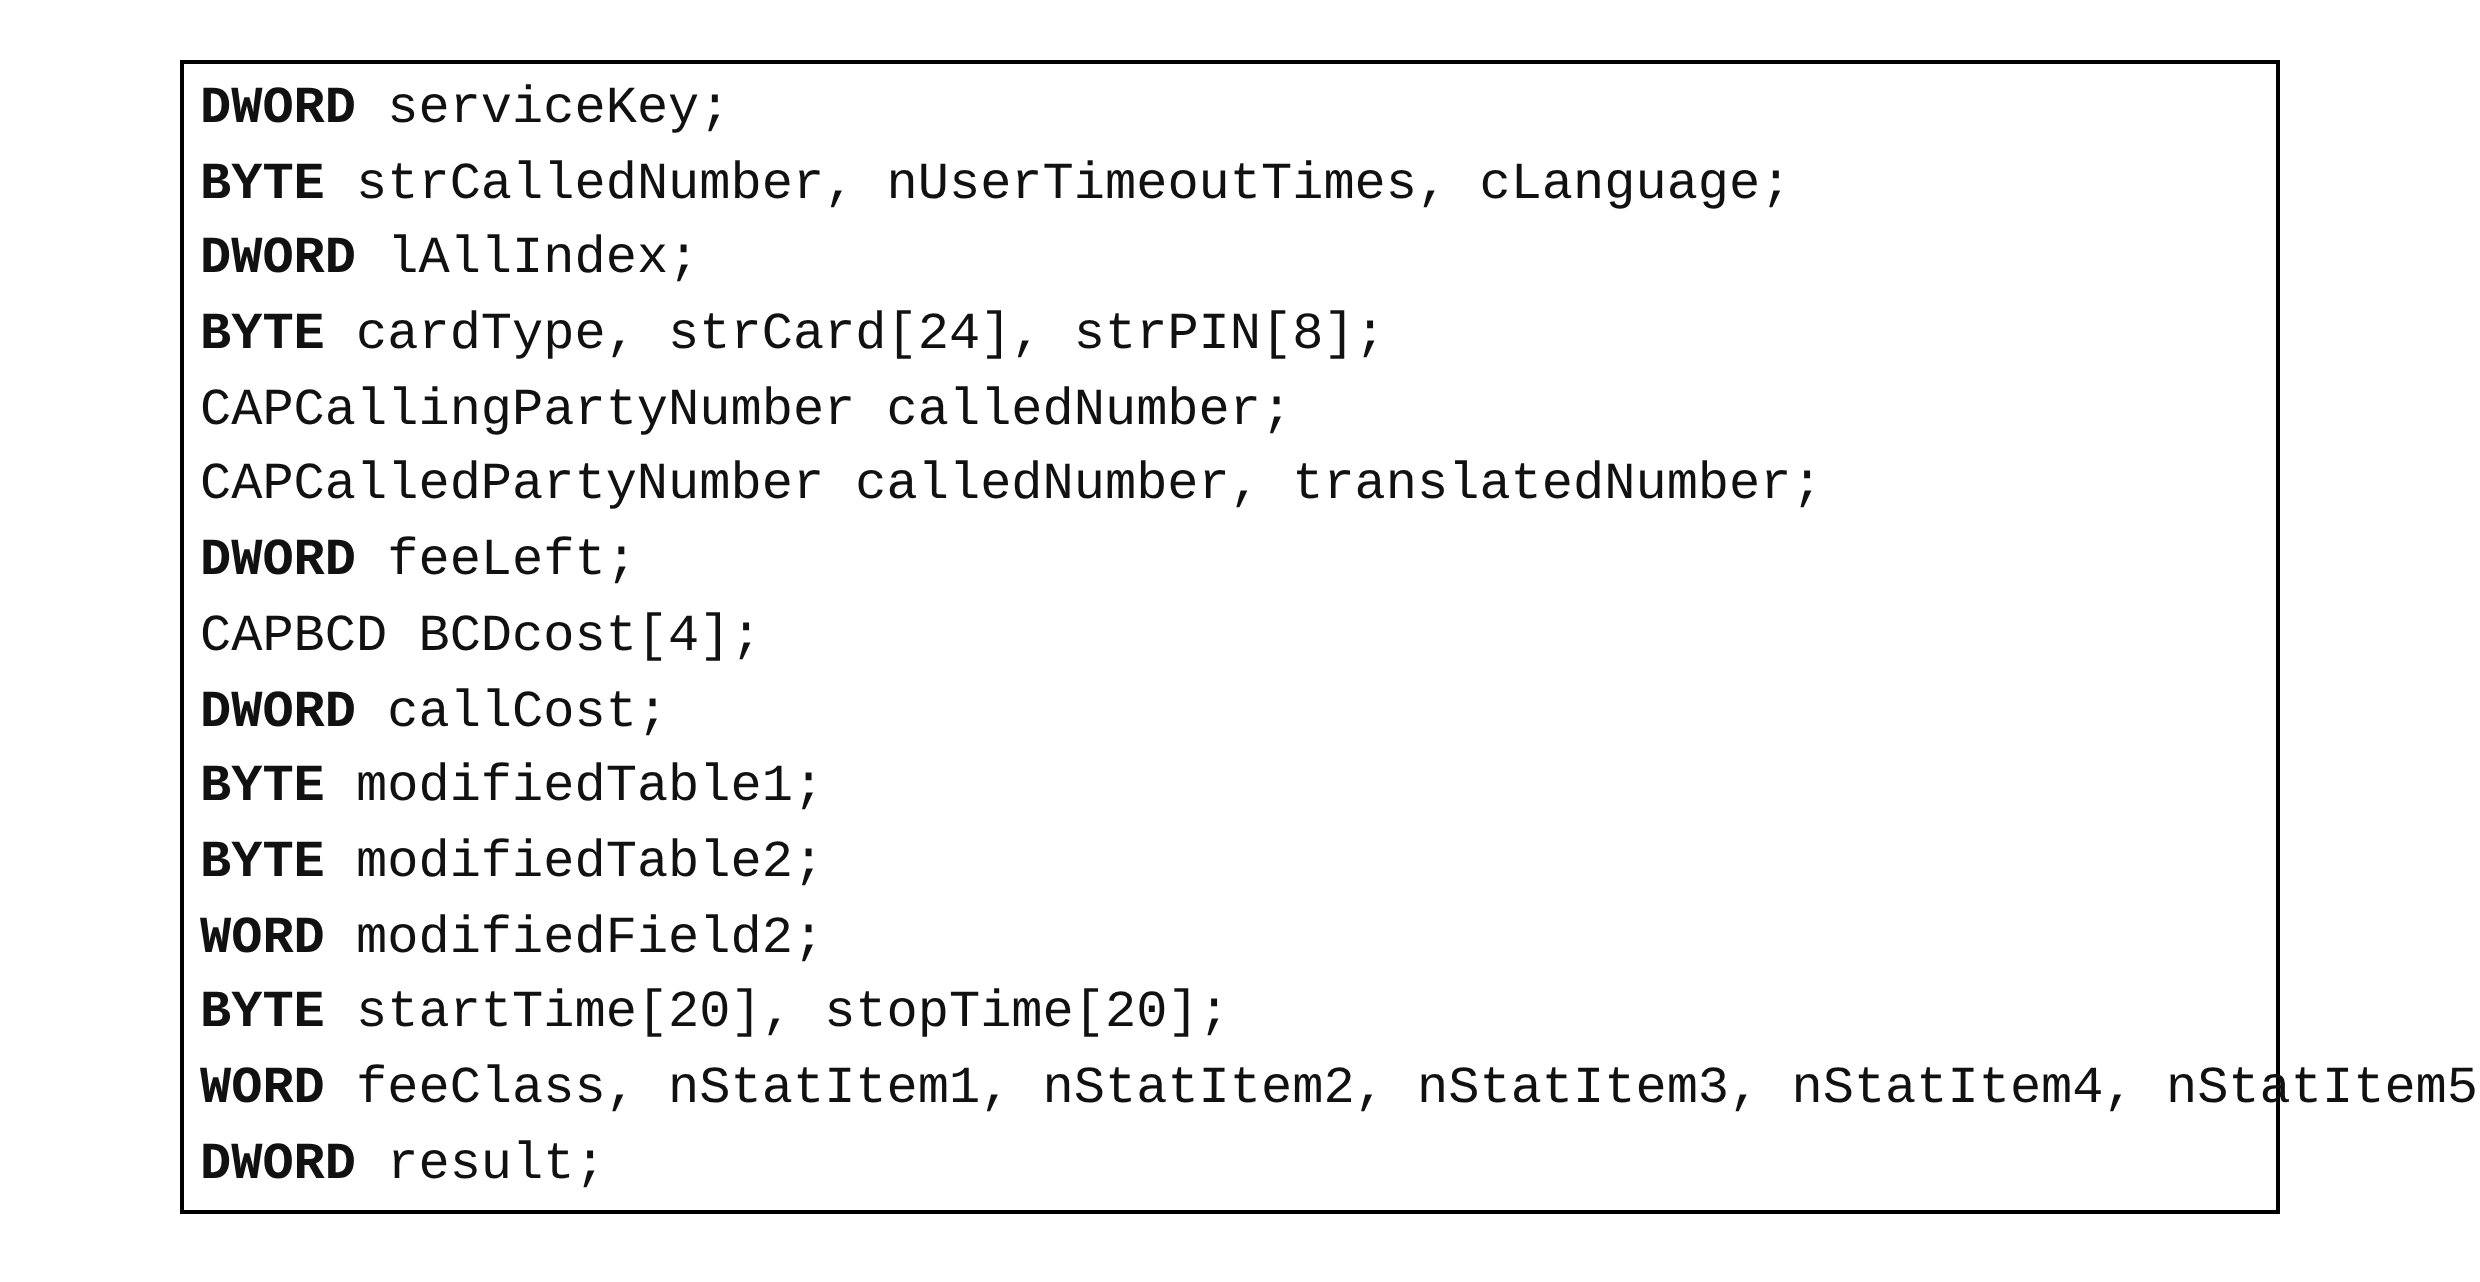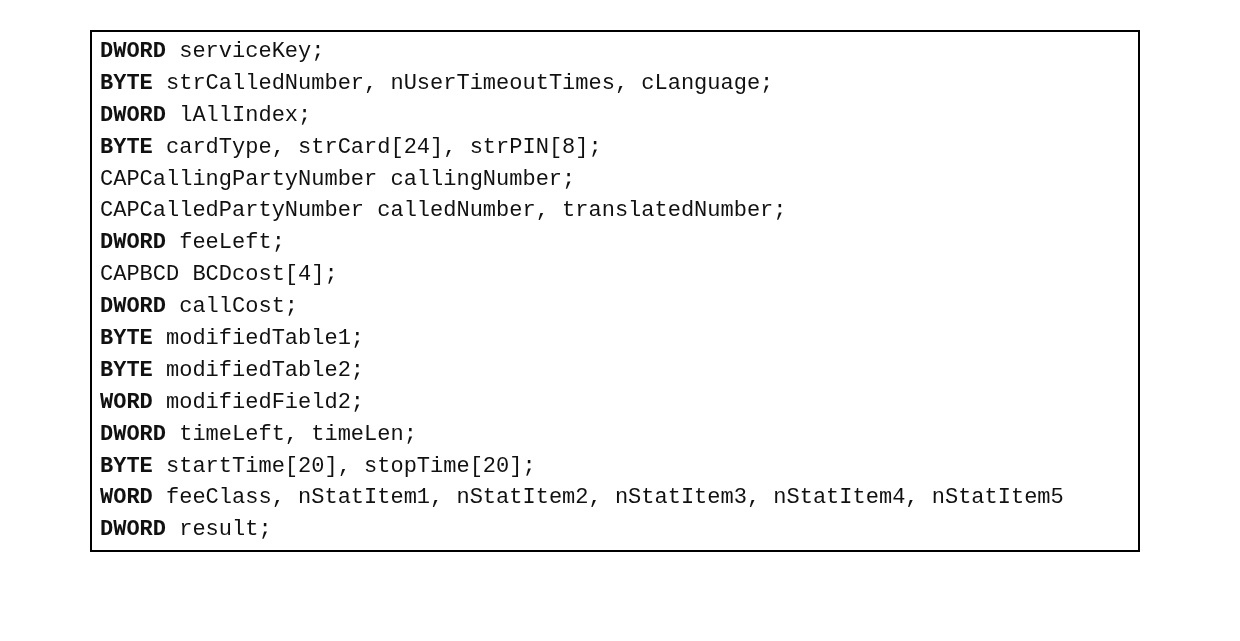--- a/index.html
+++ b/index.html
@@ -14,44 +14,43 @@
       position: absolute;
       top: 30px;
       left: 90px;
       width: 1050px;
       border: 2px solid #000;
       padding: 4px 8px;
       box-sizing: border-box;
       background: #fff;
     }
     .code-line {
-      font-size: 22px;
+      font-size: 26px;
       line-height: 1.45;
       color: #111;
       white-space: pre;
       font-family: "Courier New", Courier, monospace;
       font-weight: 500;
     }
     .kw {
       font-weight: bold;
     }
   </style>
 </head>
 <body>
 
 <div class="code-box">
   <div class="code-line"><span class="kw">DWORD</span><span> serviceKey;</span></div>
   <div class="code-line"><span class="kw">BYTE</span><span> strCalledNumber, nUserTimeoutTimes, cLanguage;</span></div>
   <div class="code-line"><span class="kw">DWORD</span><span> lAllIndex;</span></div>
   <div class="code-line"><span class="kw">BYTE</span><span> cardType, strCard[24], strPIN[8];</span></div>
-  <div class="code-line"><span class="kw"></span><span>CAPCallingPartyNumber callingNumber;</span></div>
+  <div class="code-line"><span class="kw"></span><span>CAPCallingPartyNumber calledNumber;</span></div>
   <div class="code-line"><span class="kw"></span><span>CAPCalledPartyNumber calledNumber, translatedNumber;</span></div>
   <div class="code-line"><span class="kw">DWORD</span><span> feeLeft;</span></div>
   <div class="code-line"><span class="kw"></span><span>CAPBCD BCDcost[4];</span></div>
   <div class="code-line"><span class="kw">DWORD</span><span> callCost;</span></div>
   <div class="code-line"><span class="kw">BYTE</span><span> modifiedTable1;</span></div>
   <div class="code-line"><span class="kw">BYTE</span><span> modifiedTable2;</span></div>
   <div class="code-line"><span class="kw">WORD</span><span> modifiedField2;</span></div>
-  <div class="code-line"><span class="kw">DWORD</span><span> timeLeft, timeLen;</span></div>
   <div class="code-line"><span class="kw">BYTE</span><span> startTime[20], stopTime[20];</span></div>
   <div class="code-line"><span class="kw">WORD</span><span> feeClass, nStatItem1, nStatItem2, nStatItem3, nStatItem4, nStatItem5</span></div>
   <div class="code-line"><span class="kw">DWORD</span><span> result;</span></div>
 </div>
 
 </body></html>

